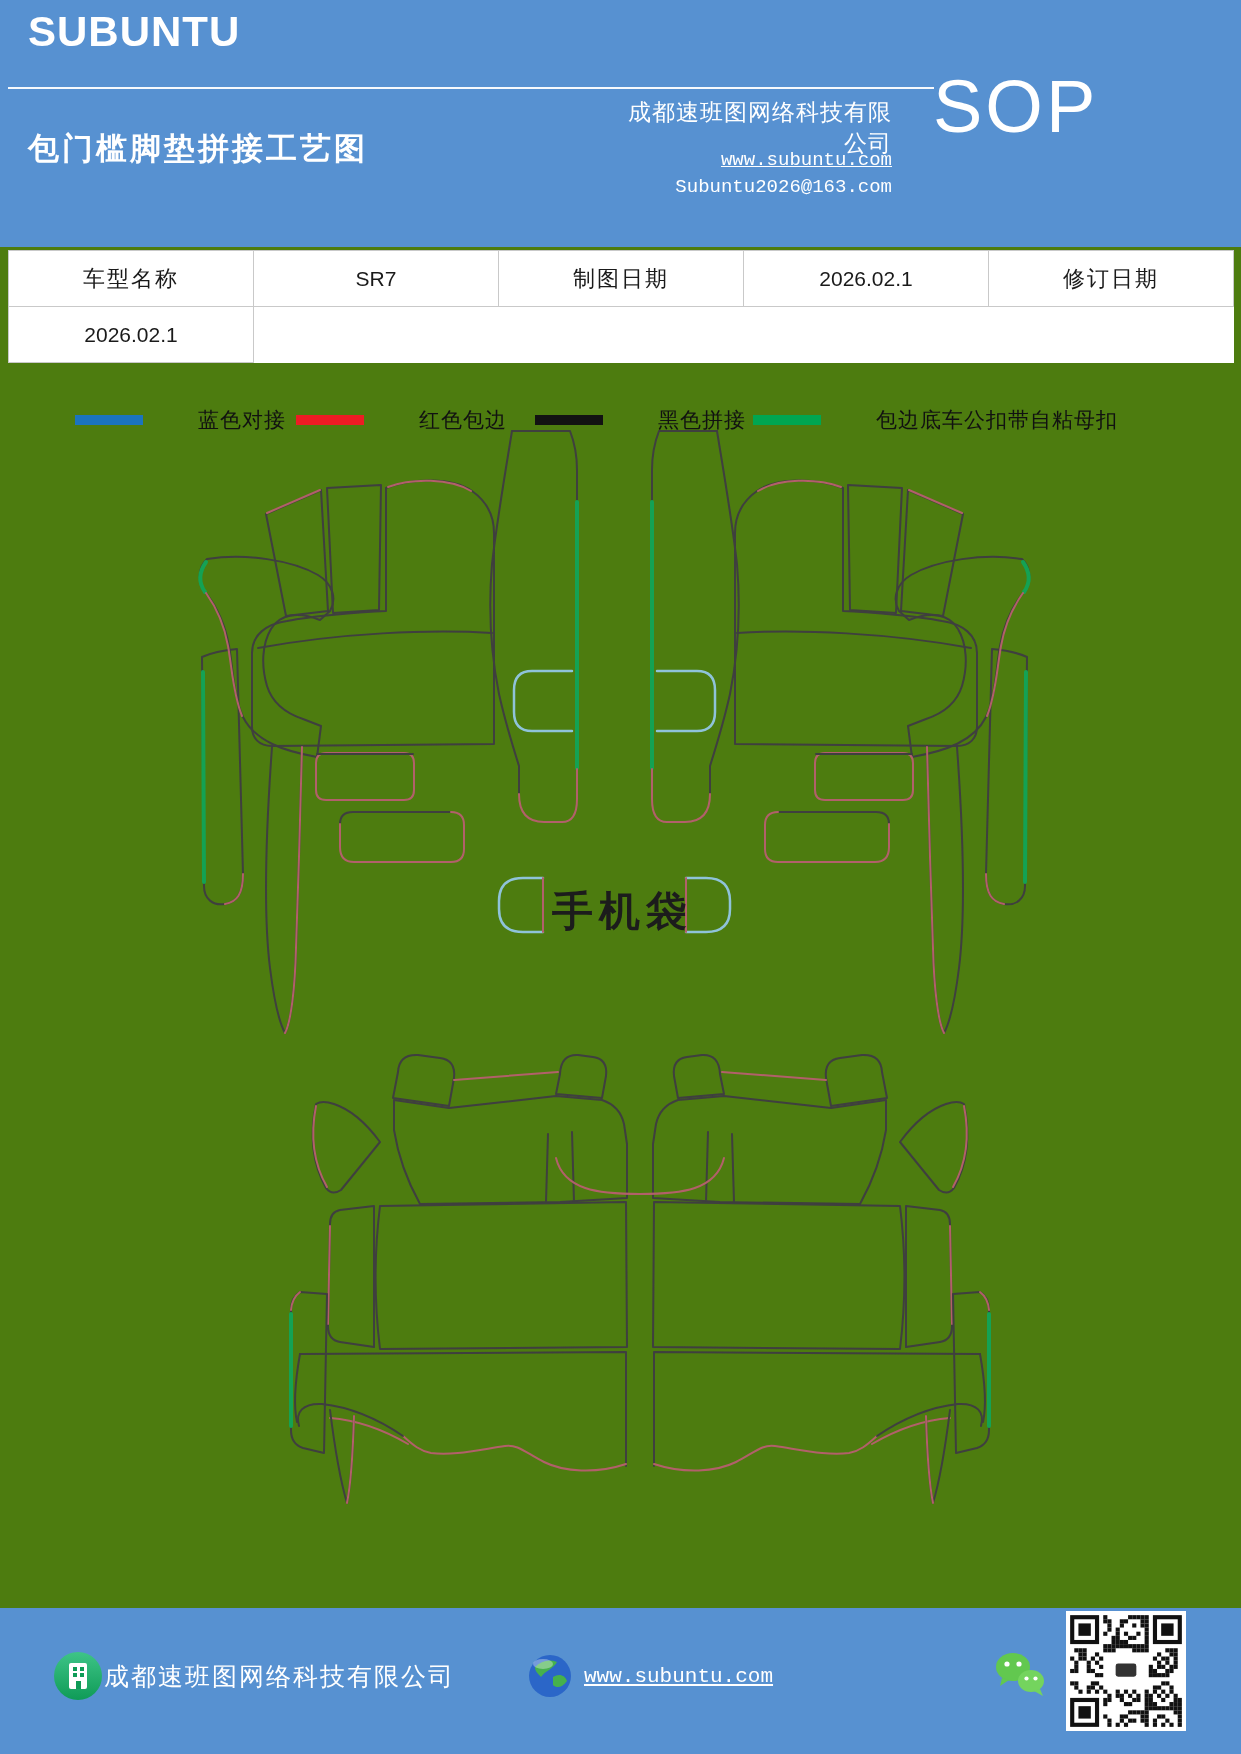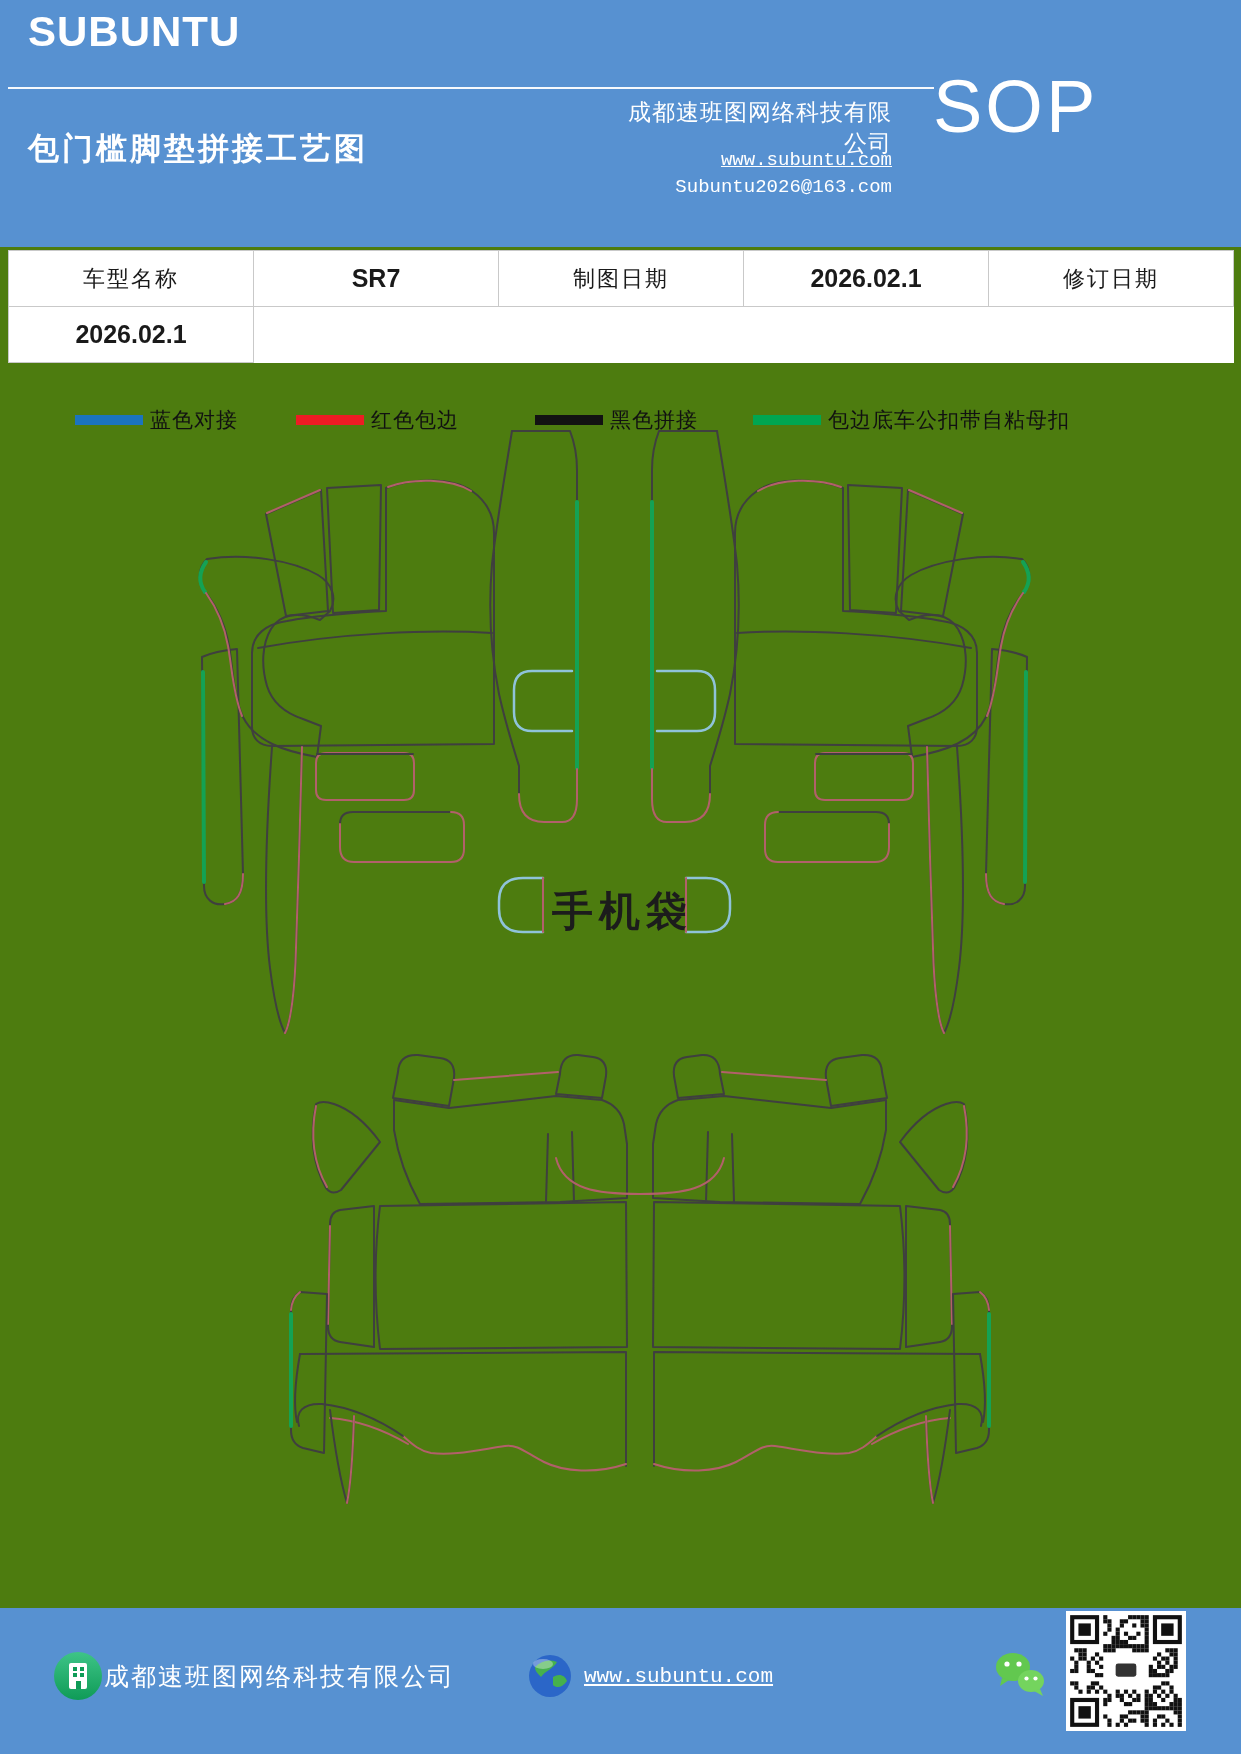--- a/index.html
+++ b/index.html
@@ -24,24 +24,24 @@
             font-family:"Liberation Mono",monospace;}
   .sop{left:933px;top:64px;font-size:74px;font-weight:400;color:#fff;letter-spacing:3px;}
 
   
   .tbl{left:8px;top:250px;width:1225px;height:112px;display:grid;
        grid-template-columns:repeat(5,1fr);grid-template-rows:1fr 1fr;
        border-top:1px solid var(--tbl);border-left:1px solid var(--tbl);background:#fff;}
   .cell{border-right:1px solid var(--tbl);border-bottom:1px solid var(--tbl);
         display:flex;align-items:center;justify-content:center;color:var(--txt);}
   .cell.lab{font-family:"Liberation Serif",serif;font-size:22px;letter-spacing:2px;}
-  .cell.val{font-size:25px;font-weight:700;}
+  .cell.val{font-size:21px;font-weight:400;}
 
   
-  .lg{top:405px;height:30px;display:flex;align-items:center;}
+  .lg{top:405px;height:30px;display:flex;align-items:center;gap:48px;}
   .sw{width:68px;height:10px;margin-right:7px;flex:none;}
   .lgt{font-family:"Liberation Serif",serif;font-size:21px;color:#111;letter-spacing:1px;white-space:nowrap;}
 
   
   svg.diagram{position:absolute;left:0;top:0;pointer-events:none;}
   .ln{fill:none;stroke:var(--ln);stroke-width:2;stroke-linecap:round;stroke-linejoin:round;}
   .red{fill:none;stroke:var(--red);stroke-width:2;stroke-linecap:round;stroke-linejoin:round;}
   .grn{fill:none;stroke:var(--grn);stroke-width:4;stroke-linecap:round;}
   .blu{fill:none;stroke:var(--blu);stroke-width:2.5;stroke-linecap:round;stroke-linejoin:round;}
   .pb{left:552px;top:884px;font-size:41px;font-weight:700;color:#1c1c1c;letter-spacing:6px;}

